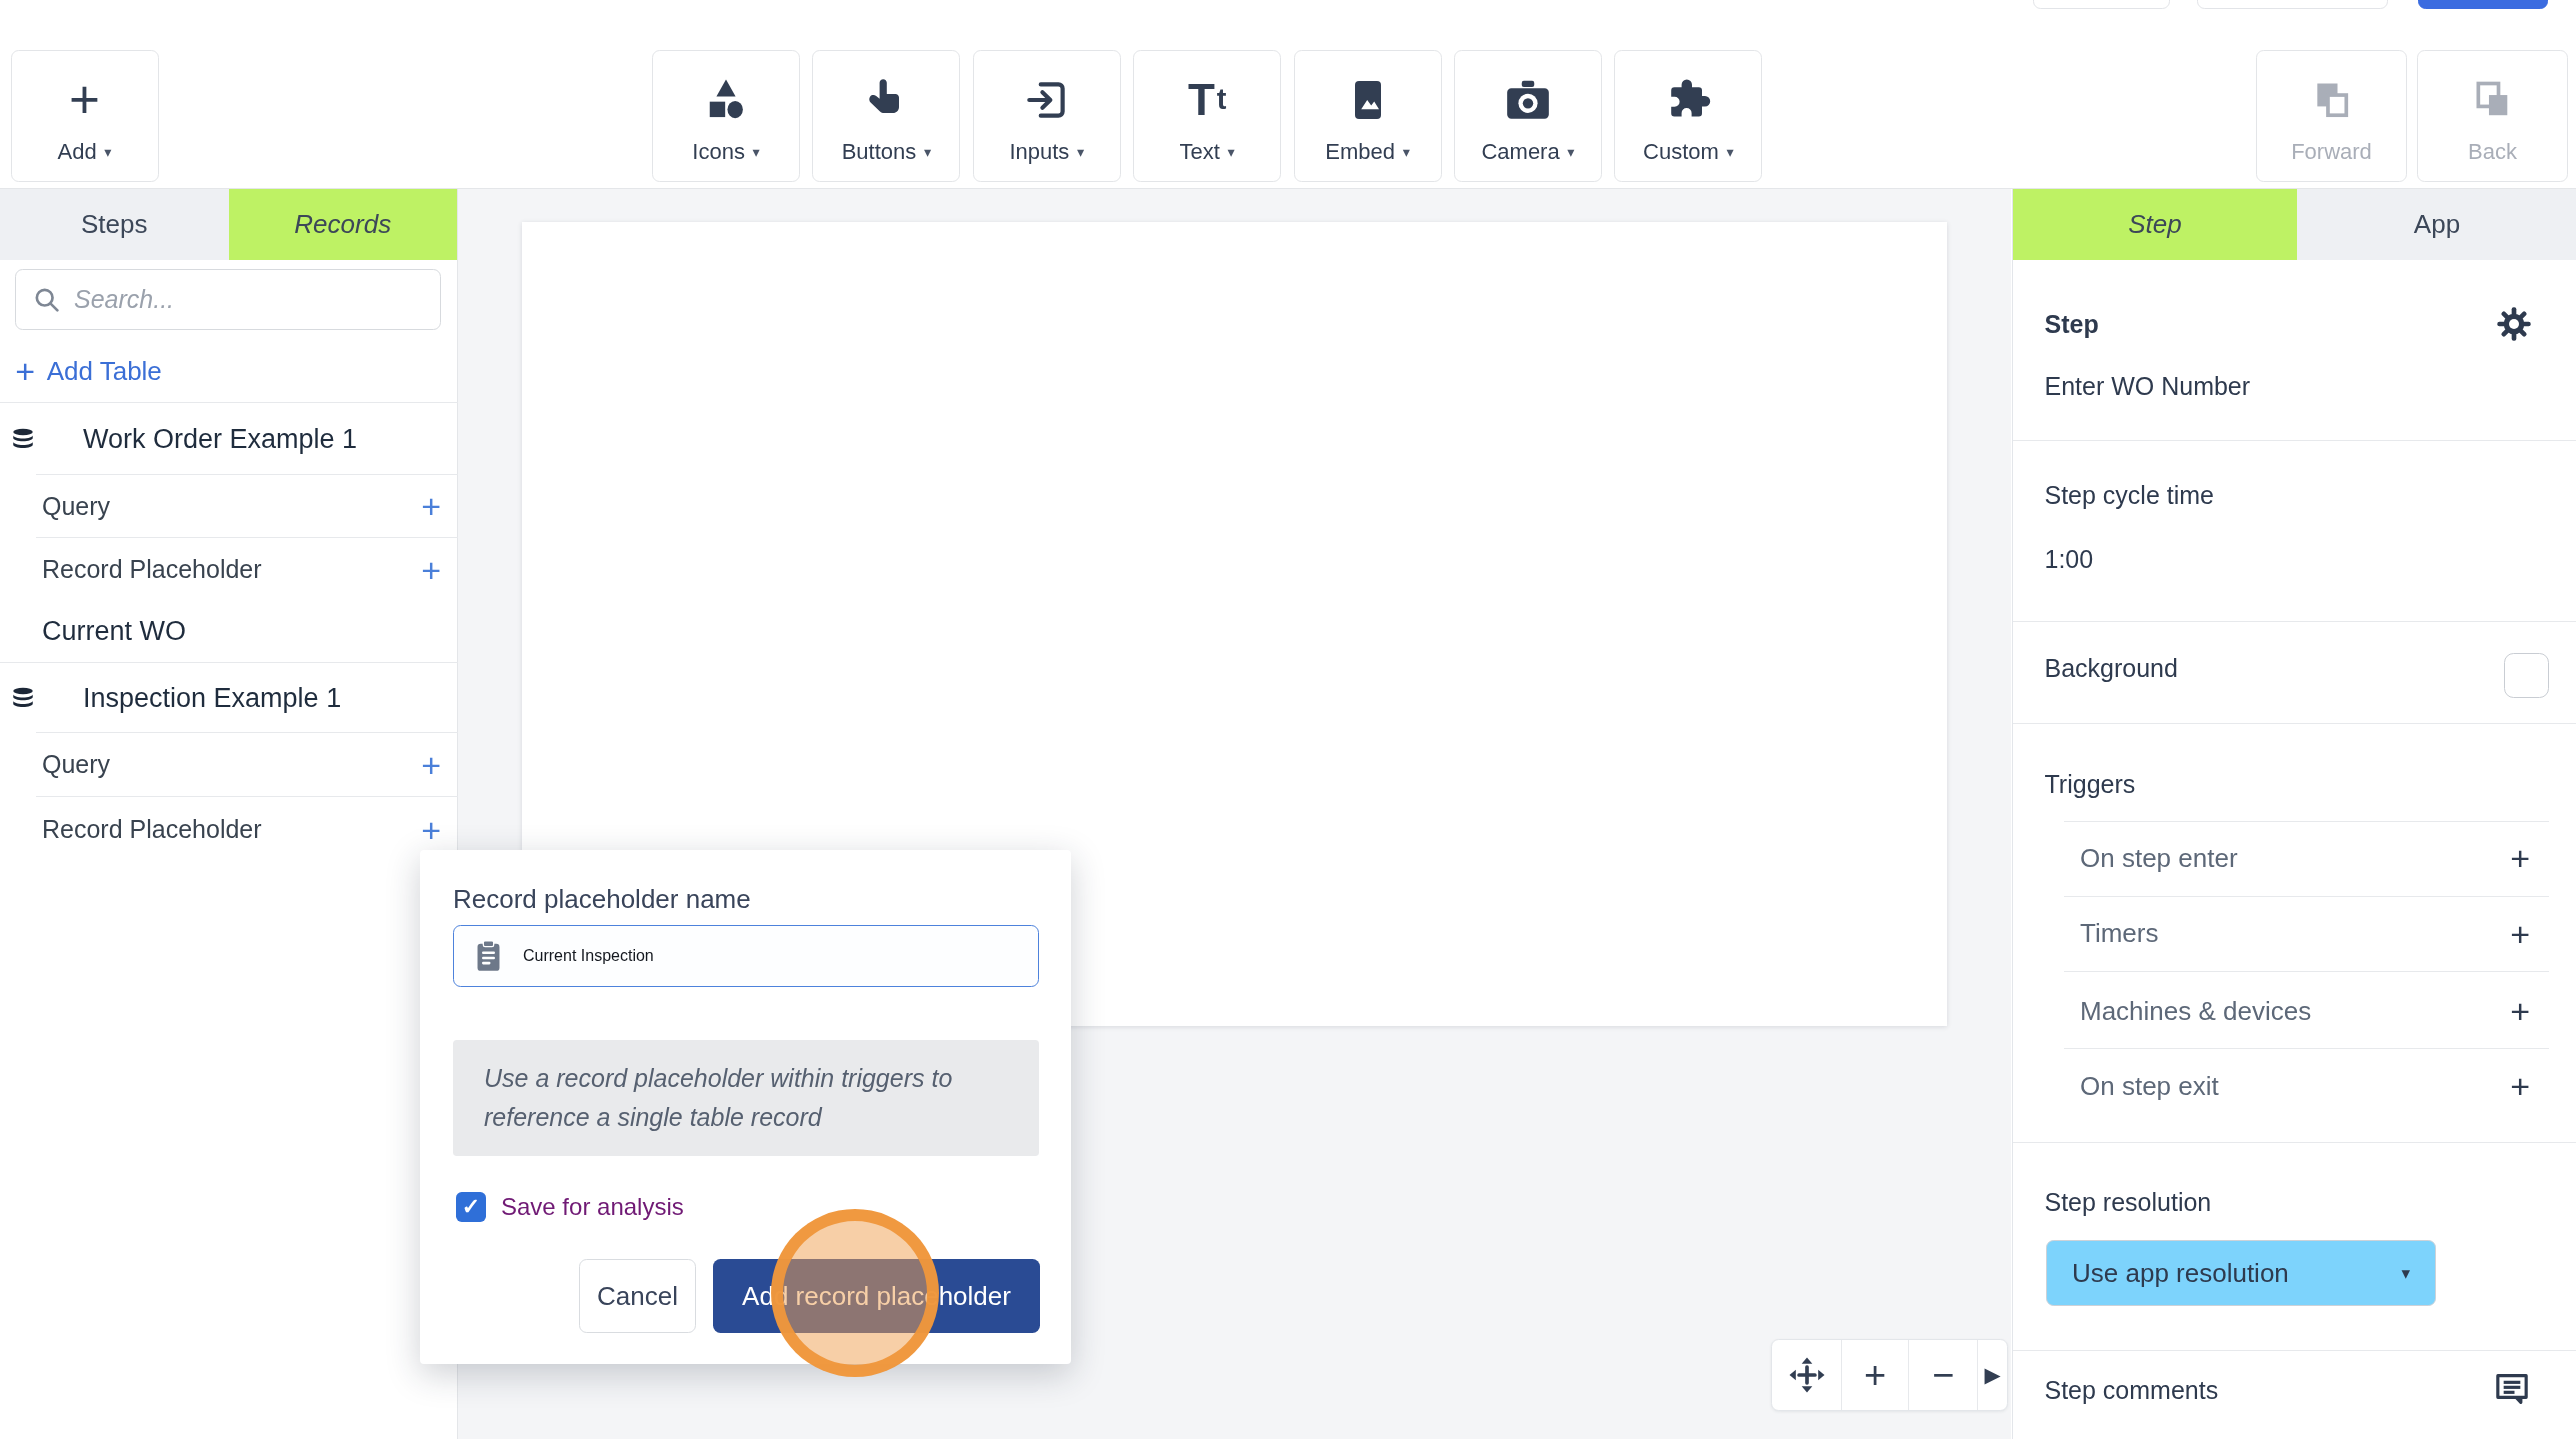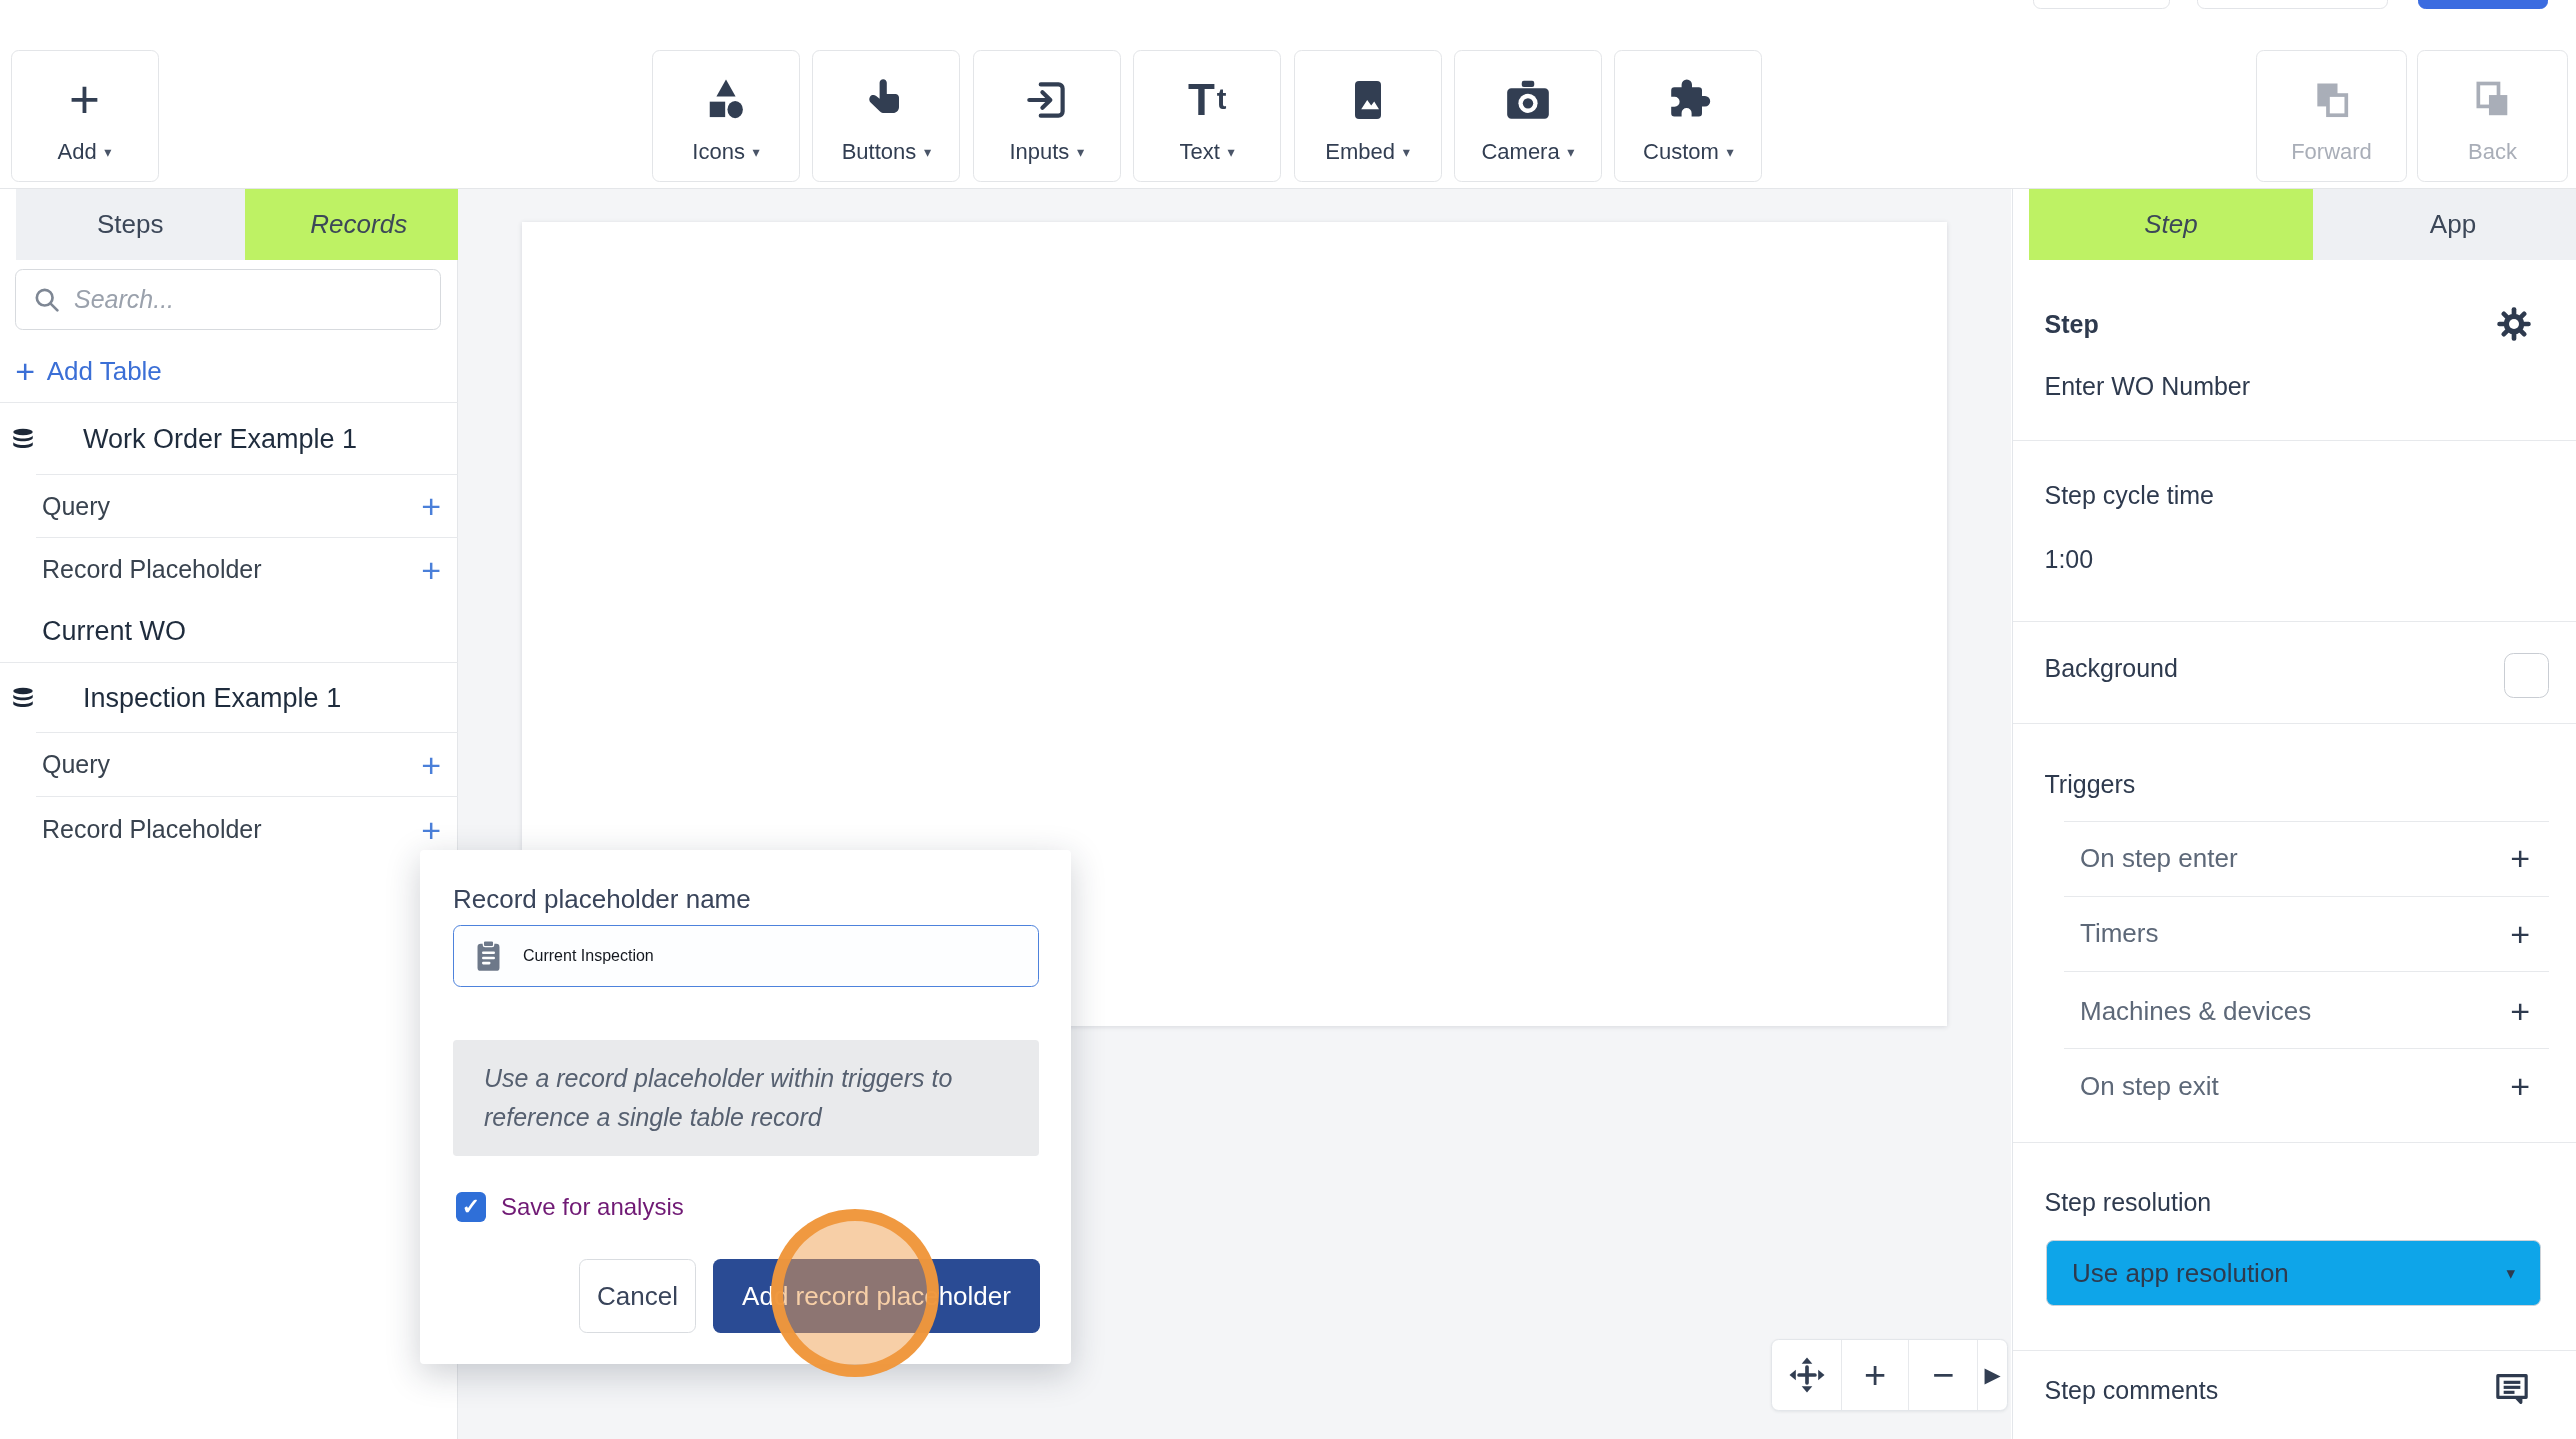--- a/index.html
+++ b/index.html
@@ -22,21 +22,21 @@
   .tbtn .caret { font-size:14.3px; color:#4a5568; line-height:1; }
   .tbtn.disabled .tlabel { color:#a9aeb8; }
   .plusglyph { font-size:53px; font-weight:400; color:#323e52; line-height:0.9; }
   .ttbig { font-size:44px; font-weight:700; color:#323e52; line-height:1; }
   .ttsmall { font-size:29px; font-weight:700; color:#323e52; line-height:1; margin-left:1.9px; }
   #centerGroup { left:652px; top:9.5px; display:flex; gap:12.4px; }
   #centerGroup .tbtn { position:static; }
 
   
   #sidebar { left:0; top:189px; width:458px; height:1251px; background:#fff; border-right:1px solid #e4e6e9; }
-  .tabrow { left:16px; top:0; width:100%; height:71px; display:flex; }
+  .tabrow { left:0; top:0; width:100%; height:71px; display:flex; }
   .tab { flex:1; display:flex; align-items:center; justify-content:center; font-size:26px; color:#3c4758; background:#eef0f3; cursor:pointer; }
   .tab.active { background:#bef264;font-style:italic; }
   #searchBox { left:15.3px; top:80px; width:426px; height:61px; border:1.4px solid #d7dade; border-radius:7.6px; background:#fff;
                display:flex; align-items:center; padding:0 15.3px; gap:13.4px; }
   #searchBox input { border:none; outline:none; flex:1; font-size:25px; font-style:italic; color:#3c4758; font-family:"Liberation Sans",sans-serif; background:transparent; }
   #searchBox input::placeholder { color:#9aa1ac; }
   #addTable { left:15.3px; top:160px; height:44px; display:flex; align-items:center; gap:11.5px; color:#3b6fd6; font-size:26px; cursor:pointer; }
   #addTable .bigplus { font-size:34px; line-height:1; font-weight:400; }
   .sdiv { height:1px; background:#e7e9ec; }
   .srow { left:0; width:458px; display:flex; align-items:center;gap:36px; }
@@ -59,21 +59,21 @@
   
   #rightPanel { left:2012px; top:189px; width:564px; height:1251px; background:#fff; border-left:1px solid #e3e6ea; }
   #rightPanel .tabrow { height:71px; }
   .plabel { left:31.5px; font-size:25px; color:#2e3a4e; }
   .pbold { font-weight:700; }
   .pdiv { left:0; width:564px; height:1px; background:#e7e9ec; }
   .pdiv.ind { left:51px; width:485px; }
   .trigrow { left:67px; font-size:26px; color:#5d6878; }
   .trigplus { position:absolute; right:46px; font-size:34px; color:#2e3a4e; line-height:1; cursor:pointer; }
   #bgSwatch { left:491px; top:464px; width:45px; height:45px; border:1.9px solid #c9cdd3; border-radius:9.5px; background:#fff; cursor:pointer; }
-  #resSelect { left:33px; top:1051px; width:495px; height:66px; border:1.4px solid #cdd2d8; border-radius:7.6px; background:#0ea5e9;
+  #resSelect { left:33px; top:1051px; width:390px; height:66px; border:1.4px solid #cdd2d8; border-radius:7.6px; background:#7dd3fc;
                display:flex; align-items:center; padding:0 25px; cursor:pointer; }
   #resSelect .rsval { font-size:26px; color:#2e3a4e; flex:1; }
   #resSelect .rscaret { font-size:17px; color:#2e3a4e; }
 
   
   #modal { left:420px; top:850px; width:651px; height:514px; background:#fff; border-radius:4px;
            box-shadow:0 9.5px 34px rgba(30,40,60,.22); z-index:30; }
   #modal .mlabel { left:33px; top:34px; font-size:26px; color:#39445a; }
   #modalInput { left:33px; top:75px; width:586px; height:62px; border:1.9px solid #4d82dc; border-radius:7.6px; background:#fdfeff;
                 display:flex; align-items:center; padding:0 19px; gap:19px; }

